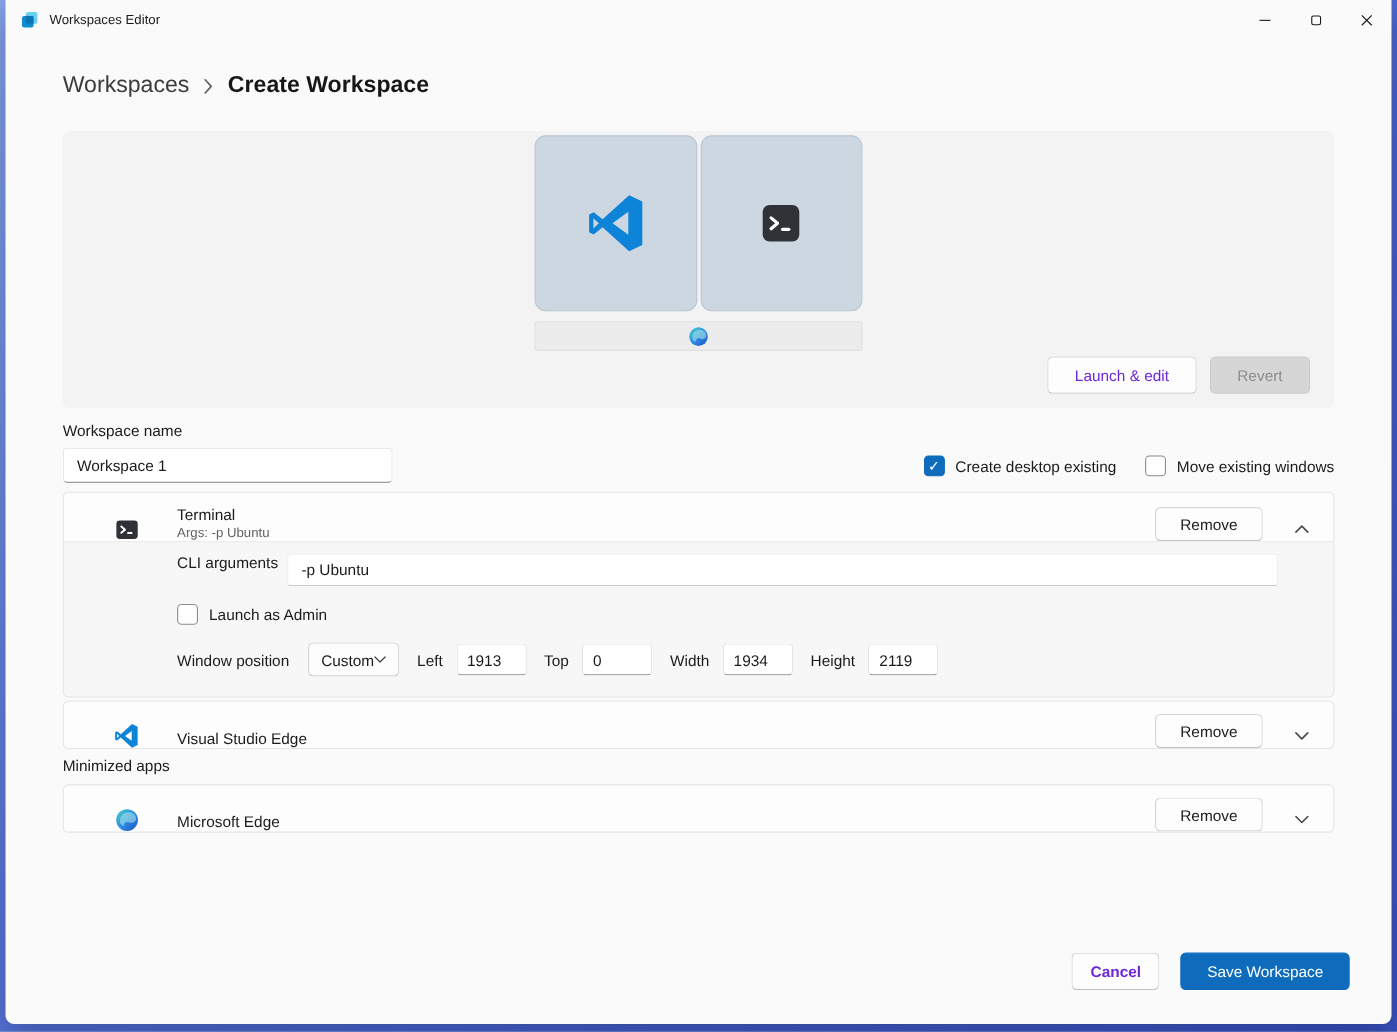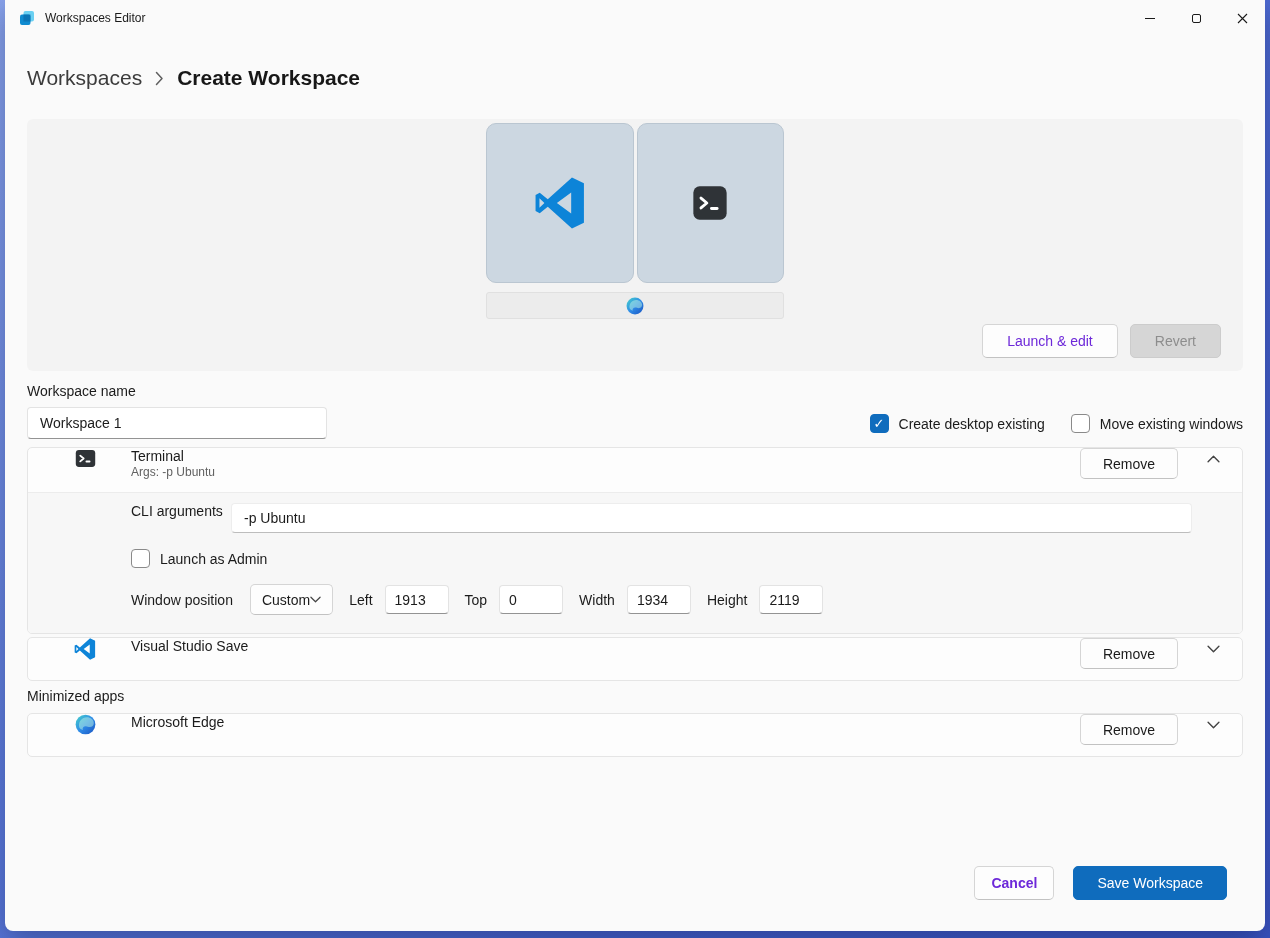--- a/index.html
+++ b/index.html
@@ -28,21 +28,21 @@
   }
   
   .titlebar{height:36px;display:flex;align-items:center;padding-left:14px;}
   .titlebar .app-icon{width:16px;height:16px;flex:0 0 auto;}
   .titlebar-title{font-size:12px;color:#1a1a1a;margin-left:10px;}
   .window-controls{margin-left:auto;display:flex;height:100%;}
   .win-btn{width:46px;height:100%;display:flex;align-items:center;justify-content:center;cursor:default;}
   .glyph-min{width:10px;height:1px;background:#1a1a1a;display:block;}
   .glyph-max{width:9px;height:9px;border:1px solid #1a1a1a;border-radius:2px;display:block;}
   
-  .content{padding:0 22px;position:relative;}
+  .content{padding:0 52px;position:relative;}
   .breadcrumb{margin-top:26px;height:32px;display:flex;align-items:center;gap:13px;}
   .crumb-parent{font-size:21px;color:#3b3b3b;font-weight:400;cursor:pointer;}
   .crumb-sep{display:flex;align-items:center;}
   .crumb-current{font-size:21px;color:#171717;font-weight:700;}
   
   .preview-panel{
     margin-top:25px;height:252px;background:var(--panel-bg);
     border-radius:6px;position:relative;
   }
   .monitor{width:298px;margin:0 auto;padding-top:4px;}
@@ -77,21 +77,21 @@
   .cb{
     width:19px;height:19px;border:1px solid #8a8a8a;border-radius:4px;background:#fff;
     display:flex;align-items:center;justify-content:center;flex:0 0 auto;
   }
   .cb.checked{background:var(--accent);border-color:var(--accent);color:#fff;font-size:13px;line-height:1;}
   .cb-label{font-size:14px;margin-left:10px;color:var(--text);}
   
   .section-label{font-size:14px;color:var(--text);margin-top:20px;height:18px;}
   .expanders{margin-top:8px;}
   .expander{background:var(--row-bg);border:1px solid var(--row-border);border-radius:5px;margin-bottom:3px;overflow:hidden;}
-  .expander-header{height:44px;display:flex;align-items:flex-start;padding-right:18px;}
+  .expander-header{height:44px;display:flex;align-items:flex-end;padding-right:18px;}
   .row-icon{margin-left:45px;width:24px;display:flex;align-items:center;justify-content:center;flex:0 0 auto;}
   .row-text{margin-left:34px;display:flex;flex-direction:column;justify-content:center;}
   .row-title{font-size:14px;color:var(--text);line-height:17px;}
   .row-sub{font-size:12px;color:var(--text-dim);line-height:15px;}
   .remove-btn{
     margin-left:auto;width:98px;height:31px;display:flex;align-items:center;justify-content:center;
     font-size:14px;background:var(--row-bg);border:1px solid var(--ctl-border);border-bottom-color:#c2c2c2;
     border-radius:5px;cursor:pointer;
   }
   .chevron-btn{margin-left:24px;width:22px;height:22px;display:flex;align-items:center;justify-content:center;cursor:pointer;}
@@ -276,21 +276,21 @@
       <div class="expander">
         <div class="expander-header" style="height:42px;">
           <span class="row-icon">
             <svg width="22" height="22" viewBox="0 0 100 100">
               <path fill-rule="evenodd" fill="#0d84d8" d="M73 1 L96 12 L96 88 L73 99 L26.5 57 L11 69.5 L3 65.5 L3 34.5 L11 30.5 L26.5 43 Z
                    M71.5 30 L44 50 L71.5 70 Z
                    M10.5 41 L20 50 L10.5 59 Z"></path>
             </svg>
           </span>
           <span class="row-text">
-            <span class="row-title">Visual Studio Save</span>
+            <span class="row-title">Visual Studio Edge</span>
           </span>
           <div class="remove-btn">Remove</div>
           <div class="chevron-btn">
             <svg width="13" height="8" viewBox="0 0 12 7">
                 <path d="M1 1 L6 6 L11 1" stroke="#454545" stroke-width="1.3" fill="none" stroke-linecap="round" stroke-linejoin="round"></path>
               </svg>
           </div>
         </div>
       </div>
 

